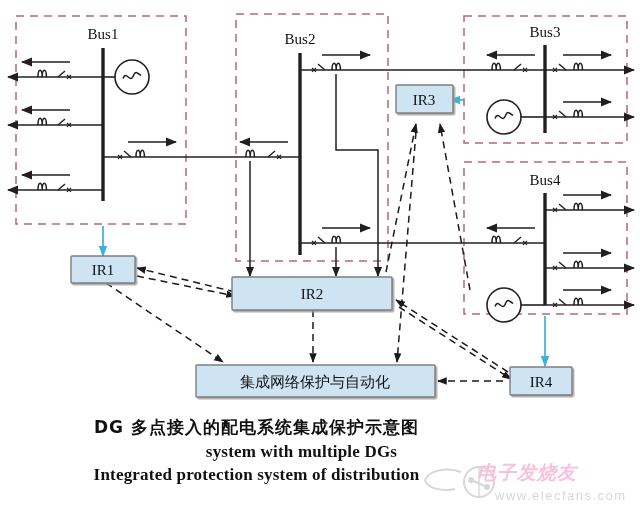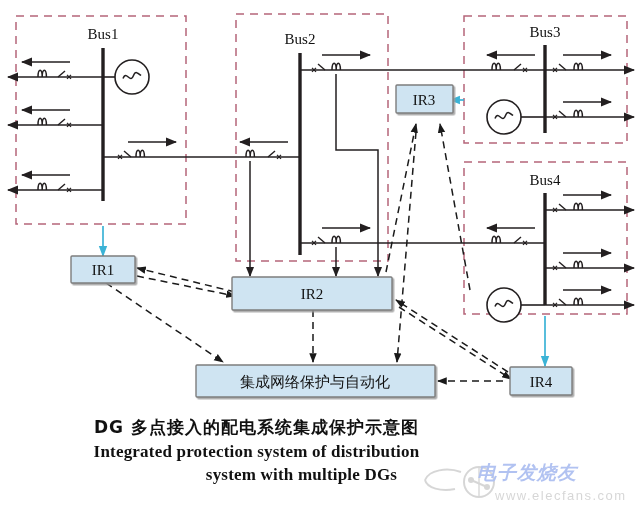--- a/index.html
+++ b/index.html
@@ -45,21 +45,21 @@
 
   
   #watermark{
     position:absolute;right:8px;bottom:4px;
     width:215px;height:52px;
     opacity:.34;pointer-events:none;
   }
   #watermark .wm-cn{
     position:absolute;left:60px;top:2px;
     font-family:"DejaVu Sans","Liberation Sans",sans-serif;
-    font-size:19px;font-weight:bold;color:#1d4ed8;
+    font-size:19px;font-weight:bold;color:#ec4899;
     font-style:italic;letter-spacing:1px;white-space:nowrap;
   }
   #watermark .wm-url{
     position:absolute;left:78px;top:30px;
     font-family:"Liberation Sans","DejaVu Sans",sans-serif;
     font-size:13px;color:#8a8a8a;letter-spacing:1.5px;white-space:nowrap;
   }
   #watermark svg{position:absolute;left:0;top:0;}
 </style>
 </head>
@@ -290,22 +290,22 @@
     </g>
 
     <g>
       <rect x="196" y="365" width="239" height="32" rx="1" fill="#cfe4f2" stroke="#7d7d7d" stroke-width="1.4" filter="url(#boxShadow)"></rect>
       <text class="cn-label" x="315" y="387" text-anchor="middle">集成网络保护与自动化</text>
     </g>
   </svg>
 
   <div id="caption">
     <div class="cap-cn">DG 多点接入的配电系统集成保护示意图</div>
+    <div class="cap-en cap-en-2">system with multiple DGs</div>
     <div class="cap-en">Integrated protection system of distribution</div>
-    <div class="cap-en cap-en-2">system with multiple DGs</div>
   </div>
 
   <div id="watermark">
     <svg width="215" height="52" viewBox="0 0 215 52">
       <path d="M8,22 C12,12 30,9 44,14" fill="none" stroke="#8a8a8a" stroke-width="2"></path>
       <path d="M8,22 C10,30 24,34 38,31" fill="none" stroke="#8a8a8a" stroke-width="2"></path>
       <circle cx="62" cy="24" r="15" fill="none" stroke="#8a8a8a" stroke-width="2"></circle>
       <circle cx="54" cy="22" r="3" fill="#8a8a8a"></circle>
       <circle cx="70" cy="29" r="3" fill="#8a8a8a"></circle>
       <line x1="54" y1="22" x2="70" y2="29" stroke="#8a8a8a" stroke-width="2"></line>

